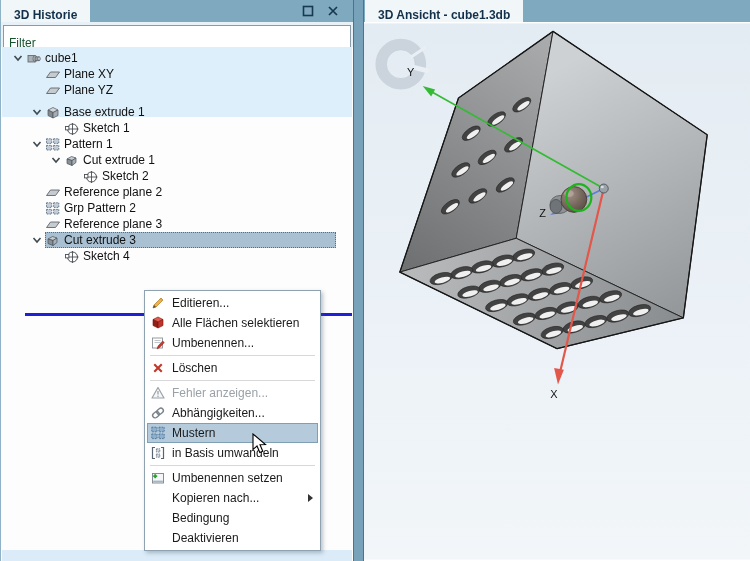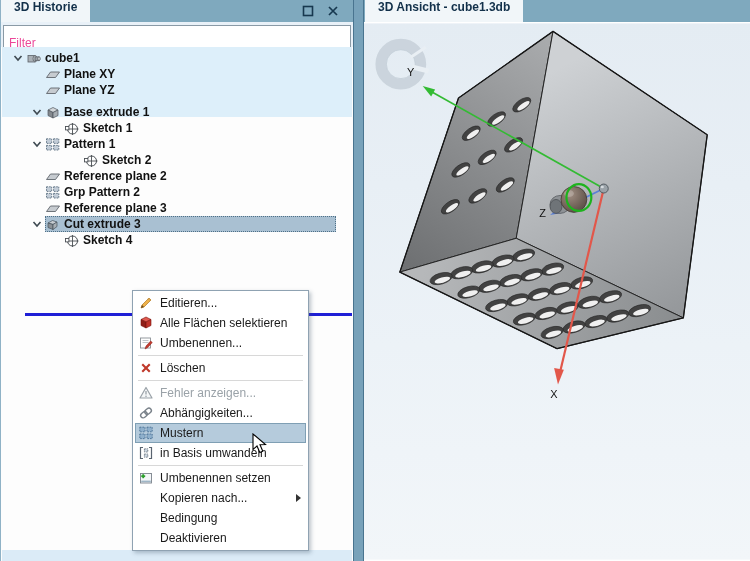--- a/index.html
+++ b/index.html
@@ -3,53 +3,53 @@
 <meta charset="utf-8">
 <style>
   html,body{margin:0;padding:0;background:#fff;}
   body{width:750px;height:561px;overflow:hidden;font-family:"Liberation Sans",sans-serif;}
   .app{position:relative;width:750px;height:561px;font-size:12px;background:#fff;}
 
   
   .left-panel{position:absolute;left:0;top:0;width:353px;height:561px;background:#fdfdfd;
     border-left:1px solid #8fb2c6;box-sizing:border-box;}
   .titlebar{height:22px;background:#7fa9be;display:flex;align-items:stretch;}
-  .tab-active{background:#f1f6f9;color:#12304a;font-weight:700;padding:0 13px;display:flex;align-items:flex-start;}
+  .tab-active{background:#f1f6f9;color:#12304a;font-weight:700;padding:0 13px;display:flex;align-items:flex-end;}
   .titlebar-buttons{margin-left:auto;display:flex;align-items:center;gap:11px;padding-right:13px;}
   .tb-btn{display:flex;align-items:center;justify-content:center;width:14px;height:14px;cursor:default;}
 
   .filter-row{height:25px;background:#e9f1f8;padding:3px 2px 2px 2px;box-sizing:border-box;}
-  .filter-input{width:100%;height:36px;border:1px solid #8a9aa6;background:#fff;color:#ec4899;
+  .filter-input{width:100%;height:36px;border:1px solid #8a9aa6;background:#fff;color:#14532d;
     font:12px "Liberation Sans",sans-serif;padding:1px 5px;box-sizing:border-box;}
 
   .tree{position:absolute;top:47px;left:1px;right:1px;bottom:0;background:#fdfdfd;overflow:hidden;}
   .band-top{position:absolute;top:0;left:0;right:0;height:70px;background:#ddeffa;}
   .band-bottom{position:absolute;bottom:0;left:0;right:0;height:11px;background:#dbebf7;}
   .rollback-line{position:absolute;top:266px;left:23px;right:0;height:3px;background:#1f1fd6;}
-  .rows{position:absolute;top:3px;left:0;right:16px;font-weight:bold;}
+  .rows{position:absolute;top:3px;left:0;right:16px;}
   .trow{height:16px;display:flex;align-items:center;}
   .chevron-slot{width:16px;flex:0 0 16px;display:flex;align-items:center;justify-content:center;}
   .trow-body{display:flex;align-items:center;flex:1;height:16px;gap:3px;min-width:0;}
   .trow.selected .trow-body{background:#a9c0d2;outline:1px dotted #4f7087;outline-offset:-1px;}
   .gap{height:6px;}
   .ticon{width:16px;height:15px;flex:0 0 16px;}
   .ticon svg{display:block;}
   .tlabel{white-space:nowrap;color:#111;padding-right:4px;}
 
   
   .splitter{position:absolute;left:353px;top:0;width:11px;height:561px;background:#78a2ba;
     border-left:1px solid #49748f;border-right:1px solid #49748f;box-sizing:border-box;}
 
   
   .right-panel{position:absolute;left:364px;top:0;width:386px;height:561px;}
   .viewport{position:absolute;top:22px;left:0;width:386px;height:539px;}
   .viewport svg{display:block;}
 
   
-  .context-menu{position:absolute;left:132px;top:290px;width:177px;background:#fff;
+  .context-menu{position:absolute;left:144px;top:290px;width:177px;background:#fff;
     border:1px solid #8fa2b2;box-shadow:2px 2px 4px rgba(70,90,110,.35);padding:2px;box-sizing:border-box;z-index:10;}
   .menu-item{height:20px;display:flex;align-items:center;gap:5px;padding:0 5px 0 2px;color:#1a1a1a;}
   .micon{width:18px;height:16px;flex:0 0 18px;display:flex;align-items:center;justify-content:center;}
   .menu-item.highlight{background:#b5cbdc;outline:1px solid #7f9fb4;outline-offset:-1px;}
   .menu-item.disabled{color:#9aa2a8;}
   .menu-sep{height:1px;background:#d8d8d8;margin:2px 3px;}
   .submenu-arrow{margin-left:auto;width:0;height:0;border-left:5px solid #333;
     border-top:4px solid transparent;border-bottom:4px solid transparent;}
 
   
@@ -175,20 +175,39 @@
                 <svg width="16" height="15" viewBox="0 0 16 15">
                   <g fill="#c3cdd8" stroke="#5a6e80" stroke-width="0.9" stroke-dasharray="1.6,1">
                     <rect x="1.5" y="1.8" width="5.2" height="4.6"></rect>
                     <rect x="8.6" y="1.8" width="5.2" height="4.6"></rect>
                     <rect x="1.5" y="8.4" width="5.2" height="4.6"></rect>
                     <rect x="8.6" y="8.4" width="5.2" height="4.6"></rect>
                   </g>
                 </svg>
               </span>
               <span class="tlabel">Pattern 1</span>
+            </div>
+          </div>
+          <div class="trow" style="padding-left: 46px;">
+            <div class="chevron-slot">
+              <svg width="12" height="12" viewBox="0 0 12 12">
+                <polyline points="2.5,4 6,8 9.5,4" fill="none" stroke="#3f4a52" stroke-width="1.6"></polyline>
+              </svg>
+            </div>
+            <div class="trow-body">
+              <span class="ticon">
+                <svg width="16" height="15" viewBox="0 0 16 15">
+                  <g stroke="#45505a" stroke-width="0.7">
+                    <polygon points="3,6 7.5,3.5 12,5 8,7.5" fill="#c6cbd0"></polygon>
+                    <polygon points="3,6 8,7.5 8,12.5 3,10.5" fill="#8a9095"></polygon>
+                    <polygon points="8,7.5 12,5 12,9.5 8,12.5" fill="#a8aeb3"></polygon>
+                  </g>
+                </svg>
+              </span>
+              <span class="tlabel">Cut extrude 1</span>
             </div>
           </div>
           <div class="trow" style="padding-left: 65px;">
             <div class="chevron-slot"></div>
             <div class="trow-body">
               <span class="ticon">
                 <svg width="16" height="15" viewBox="0 0 16 15">
                   <circle cx="8.5" cy="8" r="5" fill="none" stroke="#4a4f54" stroke-width="1"></circle>
                   <line x1="8.5" y1="2" x2="8.5" y2="14" stroke="#4a4f54" stroke-width="0.9"></line>
                   <line x1="2.5" y1="8" x2="14.5" y2="8" stroke="#4a4f54" stroke-width="0.9"></line>

